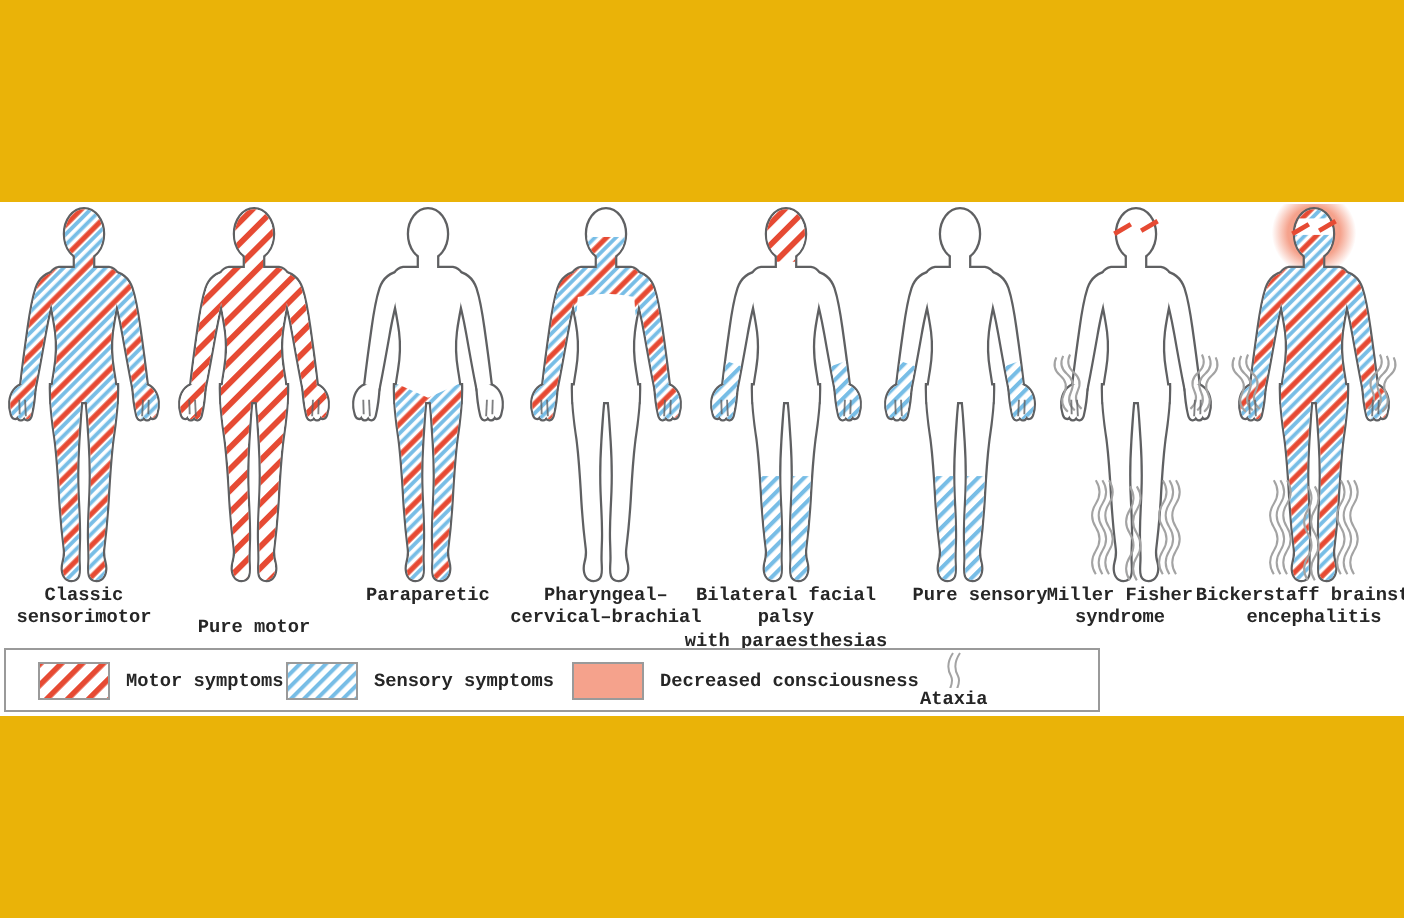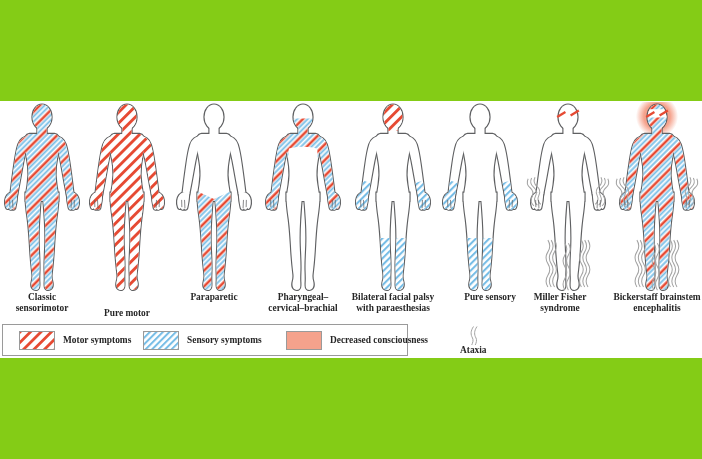--- a/index.html
+++ b/index.html
@@ -1,31 +1,31 @@
 <!DOCTYPE html>
 <html><head>
 <meta charset="utf-8">
 <style>
   html,body{margin:0;padding:0;}
   .stage{
     position:relative;width:702px;height:459px;overflow:hidden;
-    background:#84cc16;
-    font-family:Liberation Serif, serif;
+    background:#eab308;
+    font-family:Liberation Mono, monospace;
     -webkit-font-smoothing:antialiased;
   }
   .panel{position:absolute;left:0;top:101px;width:702px;height:257px;background:#ffffff;}
   .figure{position:absolute;top:102px;width:88px;height:202px;}
   .figure svg{display:block;width:88px;height:202px;}
   .fig-label{
     position:absolute;top:292px;width:122px;text-align:center;
     font-size:9.4px;font-weight:bold;color:#262626;line-height:1.2;
     letter-spacing:0px;
   }
   .legend{
-    position:absolute;left:2px;top:324px;width:406px;height:32px;
+    position:absolute;left:2px;top:324px;width:548px;height:32px;
     background:#ffffff;border:1px solid #9a9a9a;box-sizing:border-box;
   }
   .legend-item{position:absolute;top:0;height:30px;display:flex;align-items:center;}
   .legend-swatch{display:block;}
   .legend-label{
     font-size:9.4px;font-weight:bold;color:#262626;margin-left:8px;white-space:nowrap;
   }
 </style>
 </head>
 <body>

